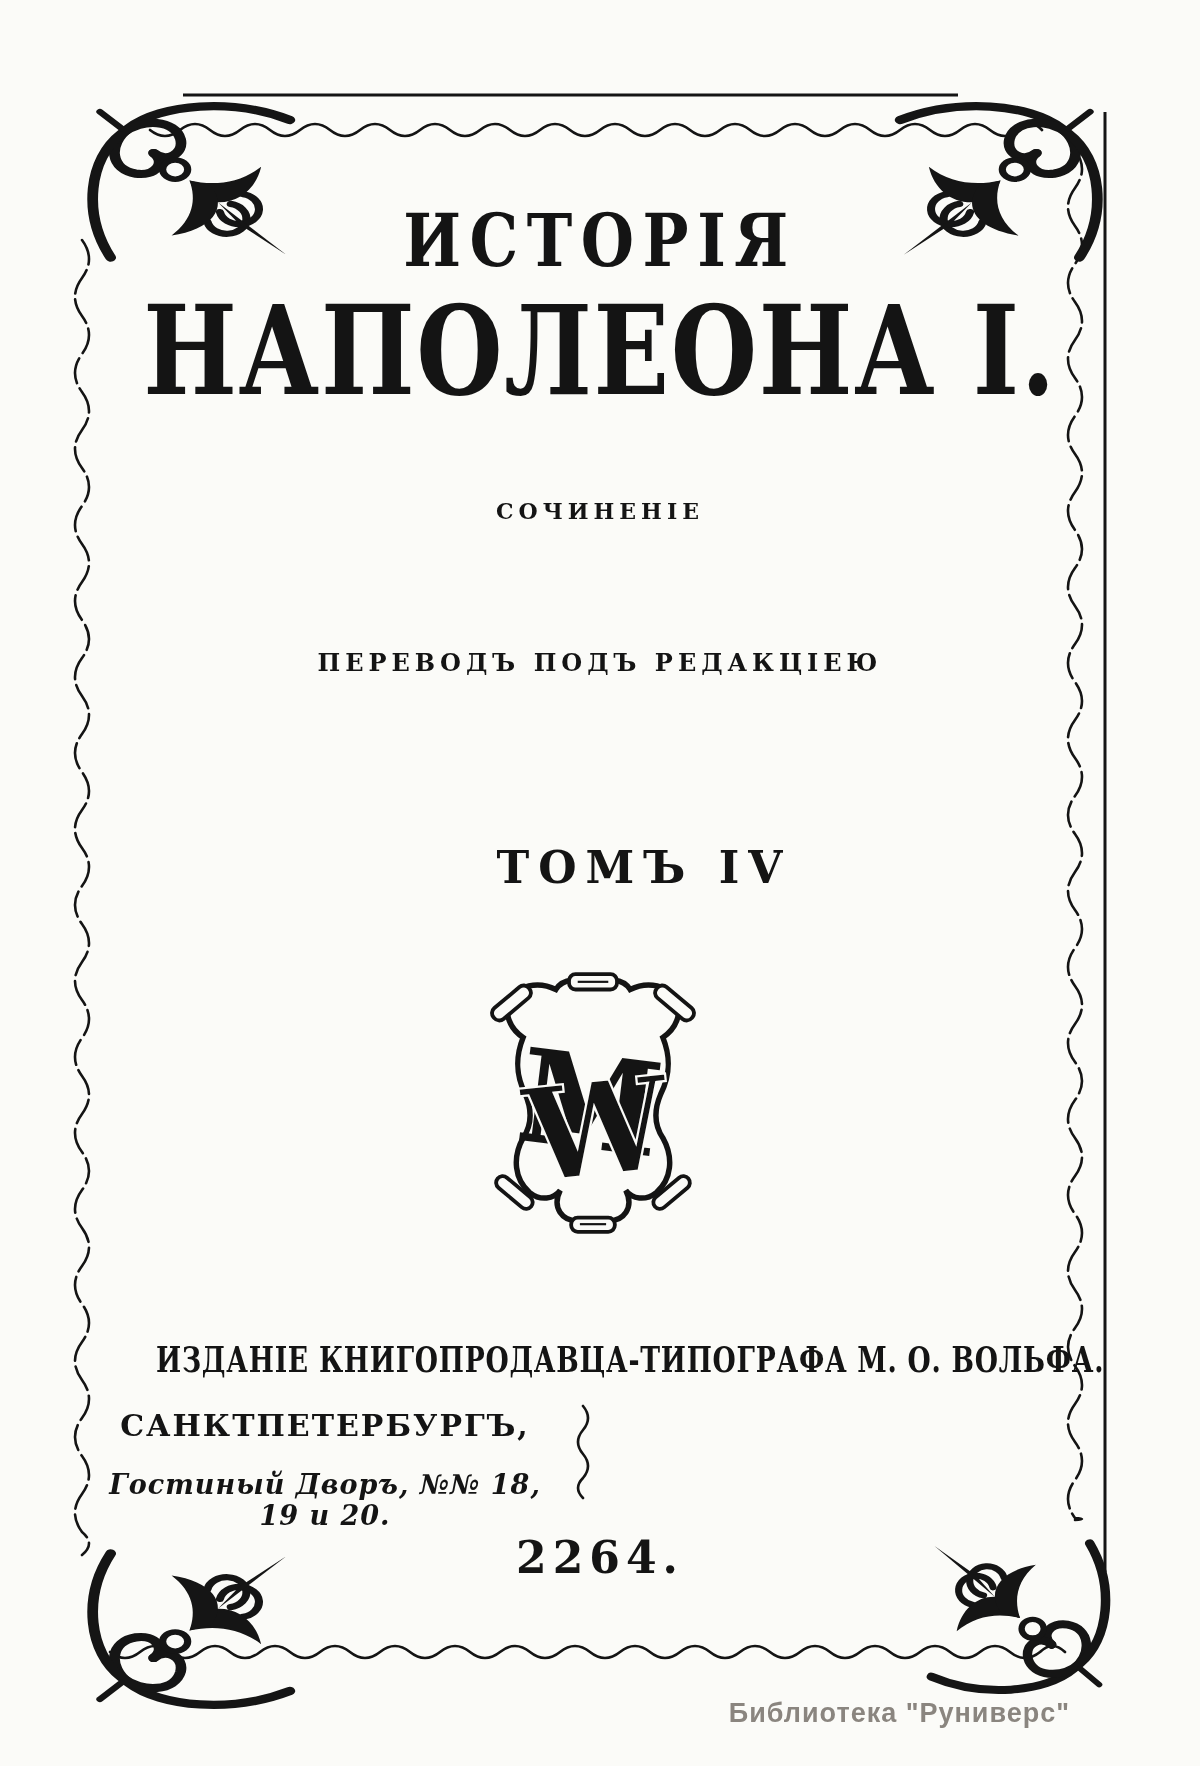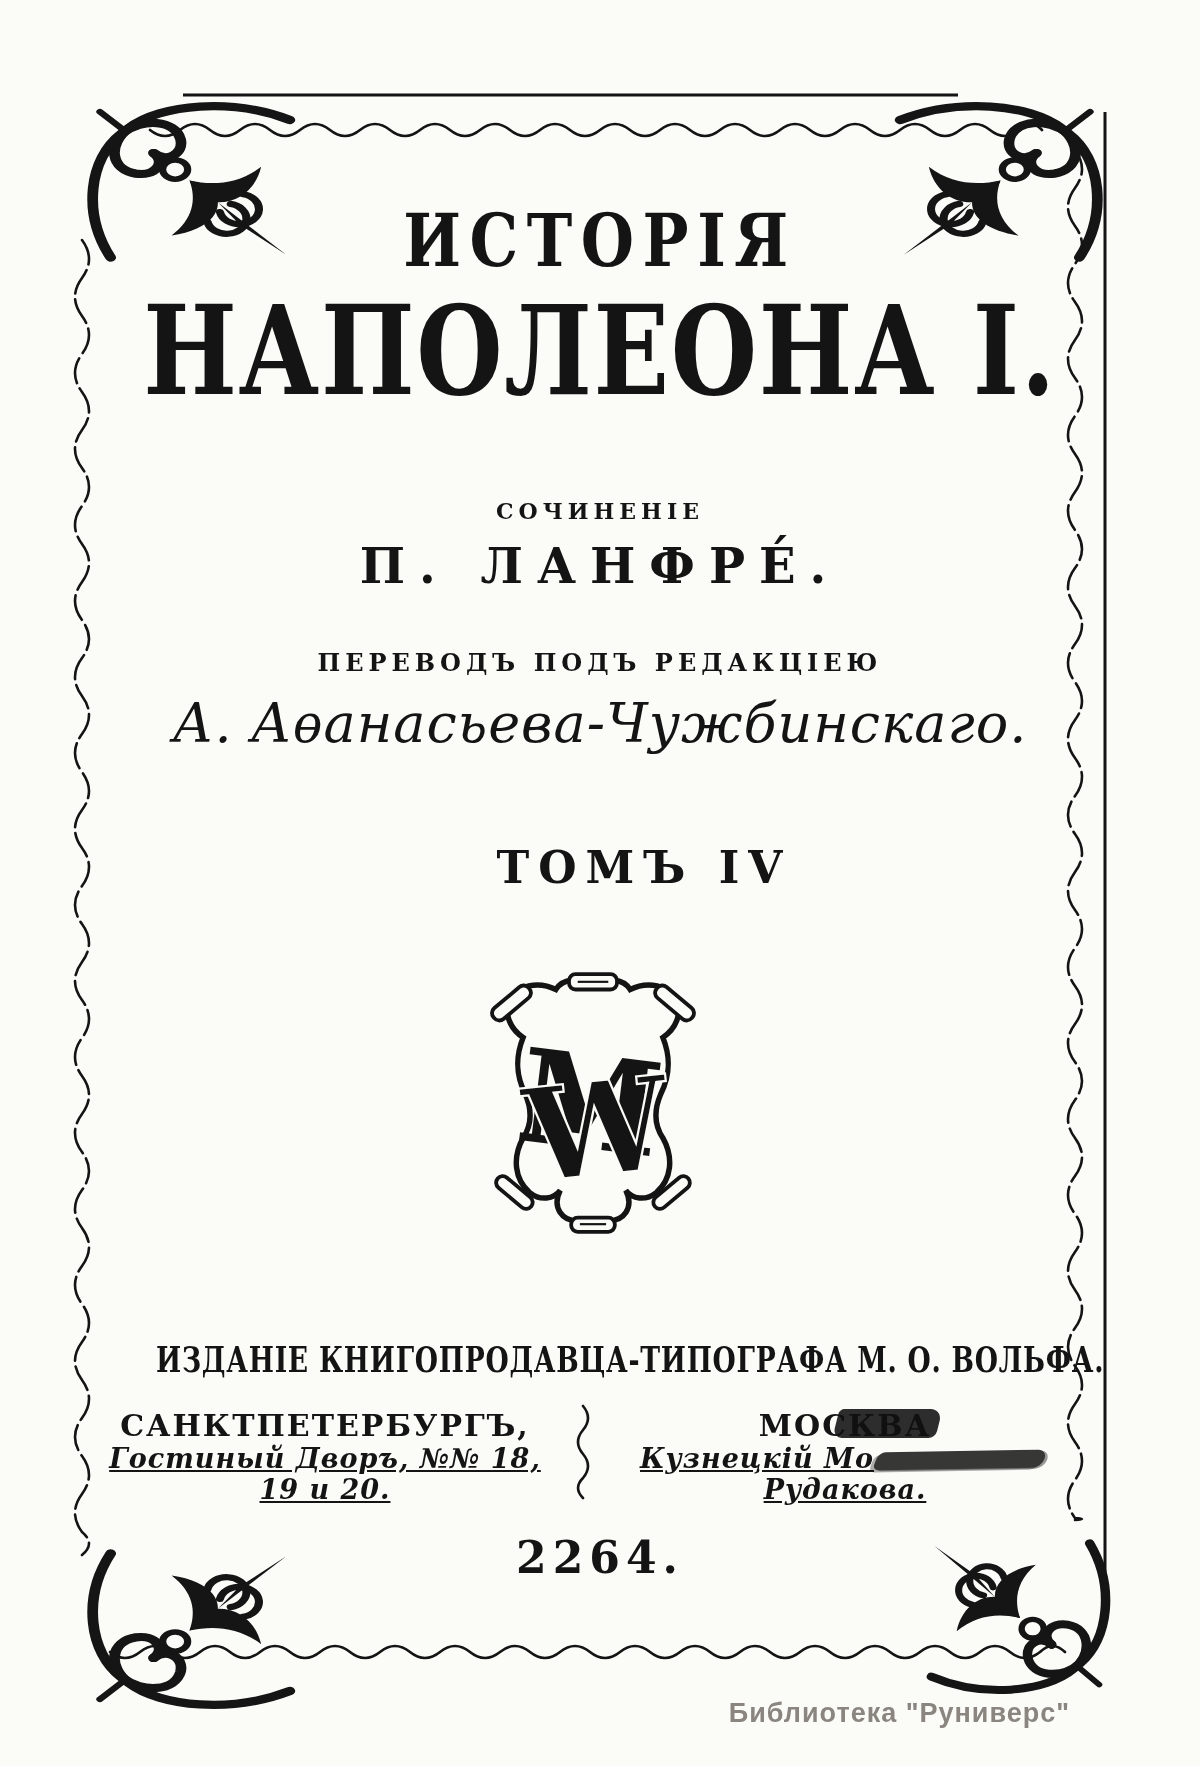--- a/index.html
+++ b/index.html
@@ -40,21 +40,21 @@
   }
   .volume{top:842px;font-size:44px;font-weight:700;letter-spacing:9px;margin-left:44px;}
   .publisher-line{
     top:1338px;font-size:36px;font-weight:700;letter-spacing:1px;
     transform:scaleX(.74);transform-origin:50% 50%;white-space:nowrap;
   }
   .office{position:absolute;text-align:center;}
   .office-left{left:95px;top:1408px;width:460px;}
   .office-right{left:620px;top:1408px;width:450px;}
   .office .city{font-size:30px;font-weight:700;letter-spacing:2px;position:relative;display:inline-block;}
-  .office .street{margin-top:0;font-size:27px;font-weight:700;font-style:italic;letter-spacing:1px;text-decoration:underline;}
+  .office .street{margin-top:26px;font-size:27px;font-weight:700;font-style:italic;letter-spacing:1px;}
   .year{top:1532px;font-size:44px;font-weight:700;letter-spacing:6px;}
   .watermark{
     position:absolute;right:130px;top:1698px;
     font-family:"Liberation Sans","DejaVu Sans",sans-serif;
     font-size:27px;font-weight:700;letter-spacing:1px;color:#8a857f;
   }
   
   .city-smudge{
     position:absolute;right:-8px;top:1px;width:60%;height:82%;
     background:#101010;opacity:.88;border-radius:5px 12px 7px 10px;
@@ -119,23 +119,21 @@
   </div>
   <div class="corner br" style="left:925px;top:1538px">
     <svg width="190" height="160" viewBox="0 0 120 120" preserveAspectRatio="none">
         <use href="#floral"></use>
       </svg>
   </div>
 
   <div class="abs series-title">ИСТОРІЯ</div>
   <div class="abs main-title">НАПОЛЕОНА I.</div>
   <div class="abs work-label">СОЧИНЕНІЕ</div>
-  <div class="abs author">П. ЛАНФРЕ́.</div>
   <div class="abs translation-label">ПЕРЕВОДЪ ПОДЪ РЕДАКЦІЕЮ</div>
-  <div class="abs translator">А. Аѳанасьева-Чужбинскаго.</div>
   <div class="abs volume">ТОМЪ IV</div>
 
   <svg id="emblem" width="220" height="262" viewBox="0 0 200 240">
     <path d="M100,14 C88,4 72,6 66,16 C50,8 30,12 24,26 C18,38 24,52 36,60
              C28,80 30,96 38,112 C44,126 44,140 36,152 C26,170 28,190 42,202
              C52,210 64,208 70,200 C62,216 72,228 86,228 L114,228
              C128,228 138,216 130,200 C136,208 148,210 158,202
              C172,190 174,170 164,152 C156,140 156,126 162,112
              C170,96 172,80 164,60 C176,52 182,38 176,26
              C170,12 150,8 134,16 C128,6 112,4 100,14 Z" fill="none" stroke="#141414" stroke-width="5"></path>
@@ -157,27 +155,18 @@
 
   <div class="office office-left">
     <div class="city">САНКТПЕТЕРБУРГЪ,</div>
     <div class="street">Гостиный Дворъ, №№ 18, 19 и 20.</div>
   </div>
 
   <svg class="divider-svg" width="20" height="96" viewBox="0 0 20 96">
     <path id="wave-divider" class="wave" d="M8,2 Q18,14 8,26 Q-2,38 8,50 Q18,62 8,74 Q-2,84 8,94"></path>
   </svg>
 
-  <div class="office office-right">
-    <div class="city">
-      <span>МОСКВА</span>
-      <span class="city-smudge"></span>
-    </div>
-    <div class="street">
-      <span>Кузнецкій Мо</span><span class="street-smudge"></span><span>Рудакова.</span>
-    </div>
-  </div>
 
   <div class="abs year">2264.</div>
 
   <div class="watermark">Библиотека "Руниверс"</div>
 
 </div>
 
 </body></html>

